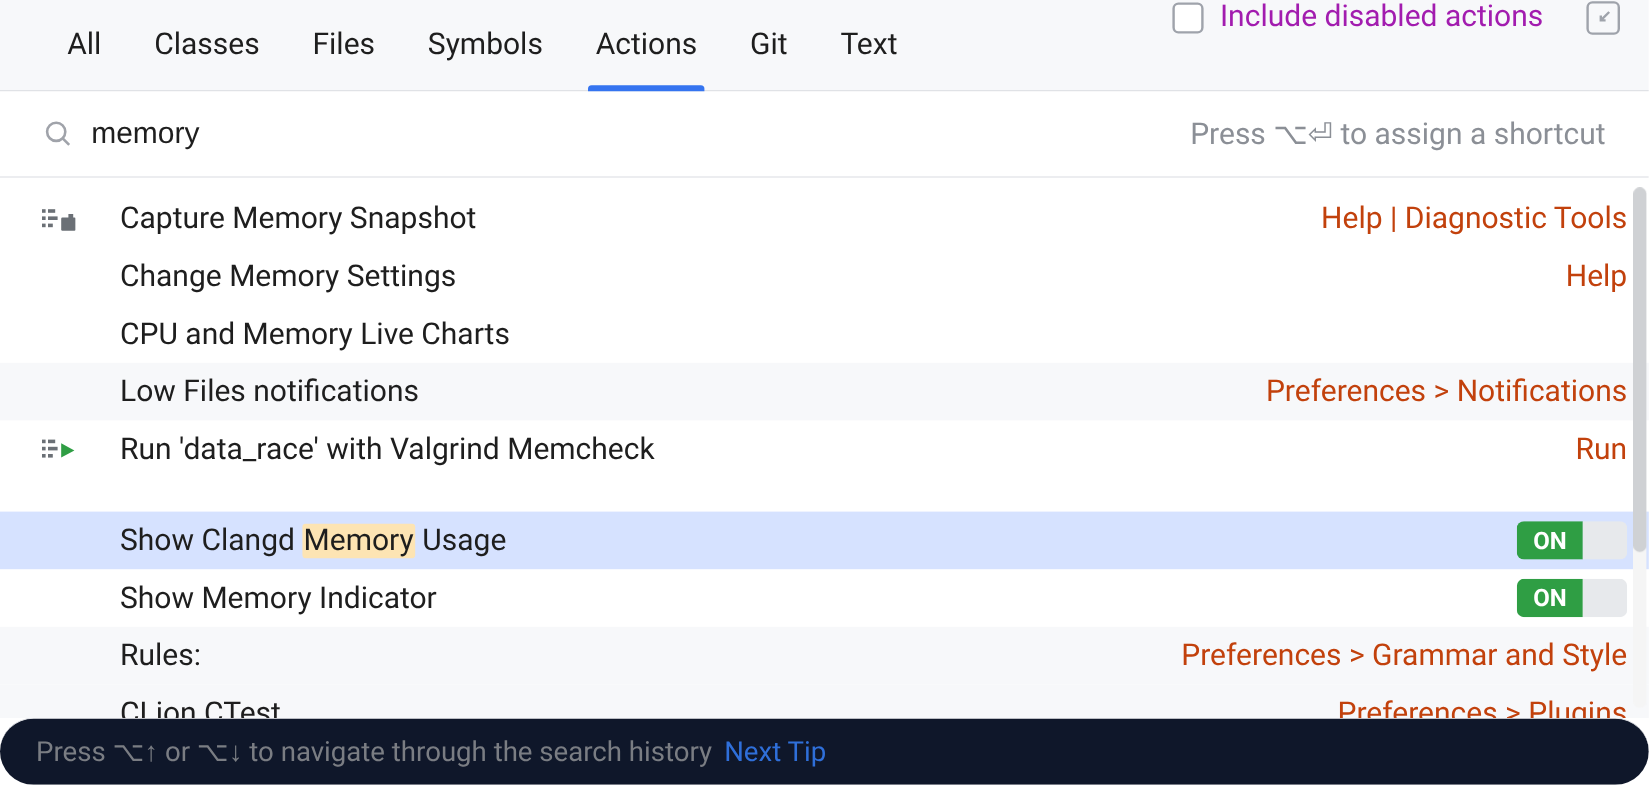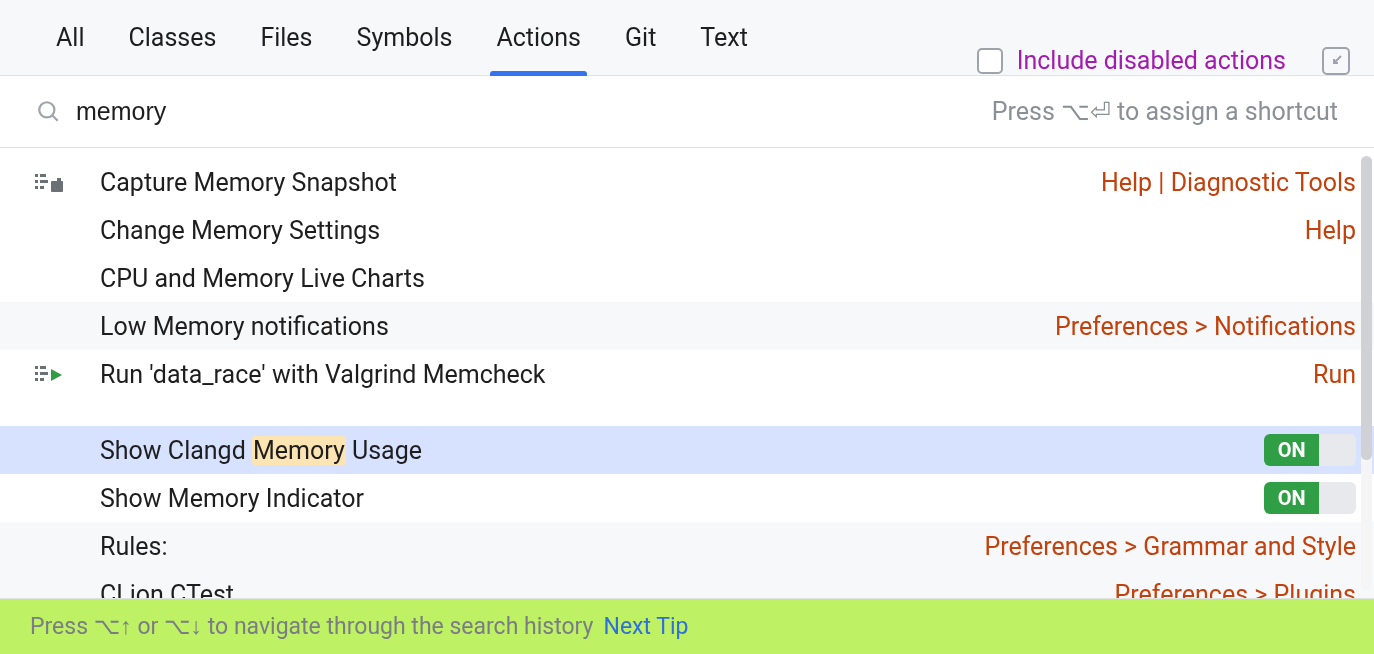--- a/index.html
+++ b/index.html
@@ -14,21 +14,21 @@
     .container {
       display: flex;
       flex-direction: column;
       height: 100%;
       position: relative;
     }
 
     
     .header {
       display: flex;
-      align-items: flex-end;
+      align-items: flex-start;
       height: 76px;
       background: #f7f8fa;
       border-bottom: 1px solid #e0e2e6;
       padding: 0 24px 0 20px;
     }
     .tabs {
       display: flex;
       gap: 44px;
       align-items: center;
       height: 100%;
@@ -176,27 +176,28 @@
       left: 0; right: 0;
       top: 0;
       height: 70%;
       background: #cfd1d4;
       border-radius: 6px;
     }
 
     
     .footer {
       height: 56px;
-      background: #bef264;
+      background: #0f172a;
       border-top: 1px solid #e0e2e6;
       display: flex;
       align-items: center;
       padding: 0 30px;
       font-size: 23px;
       color: #7a7d83;
+      border-radius: 28px;
     }
     .footer .link {
       color: #2f6fd9;
       margin-left: 10px;
       cursor: pointer;
     }
   </style>
 </head>
 <body>
 
@@ -260,21 +261,21 @@
           <span class="result-icon"></span>
           <span class="result-label">Change Memory Settings</span>
           <span class="result-context">Help</span>
         </div>
         <div class="result-item">
           <span class="result-icon"></span>
           <span class="result-label">CPU and Memory Live Charts</span>
         </div>
         <div class="result-item stripe">
           <span class="result-icon"></span>
-          <span class="result-label">Low Memory notifications</span>
+          <span class="result-label">Low Files notifications</span>
           <span class="result-context">Preferences &gt; Notifications</span>
         </div>
         <div class="result-item">
           <span class="result-icon">
             <svg width="28" height="22" viewBox="0 0 28 22">
               <g fill="#6b7076">
                 <rect x="0" y="3" width="3" height="3"></rect>
                 <rect x="0" y="9" width="3" height="3"></rect>
                 <rect x="0" y="15" width="3" height="3"></rect>
                 <rect x="5" y="3" width="6" height="3"></rect>

